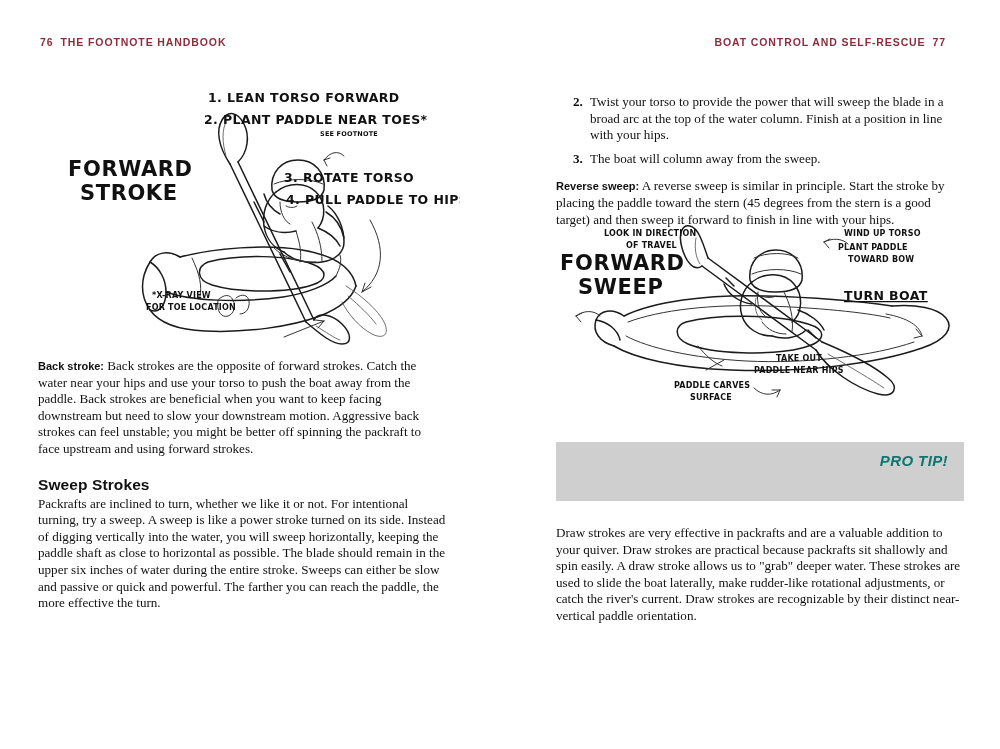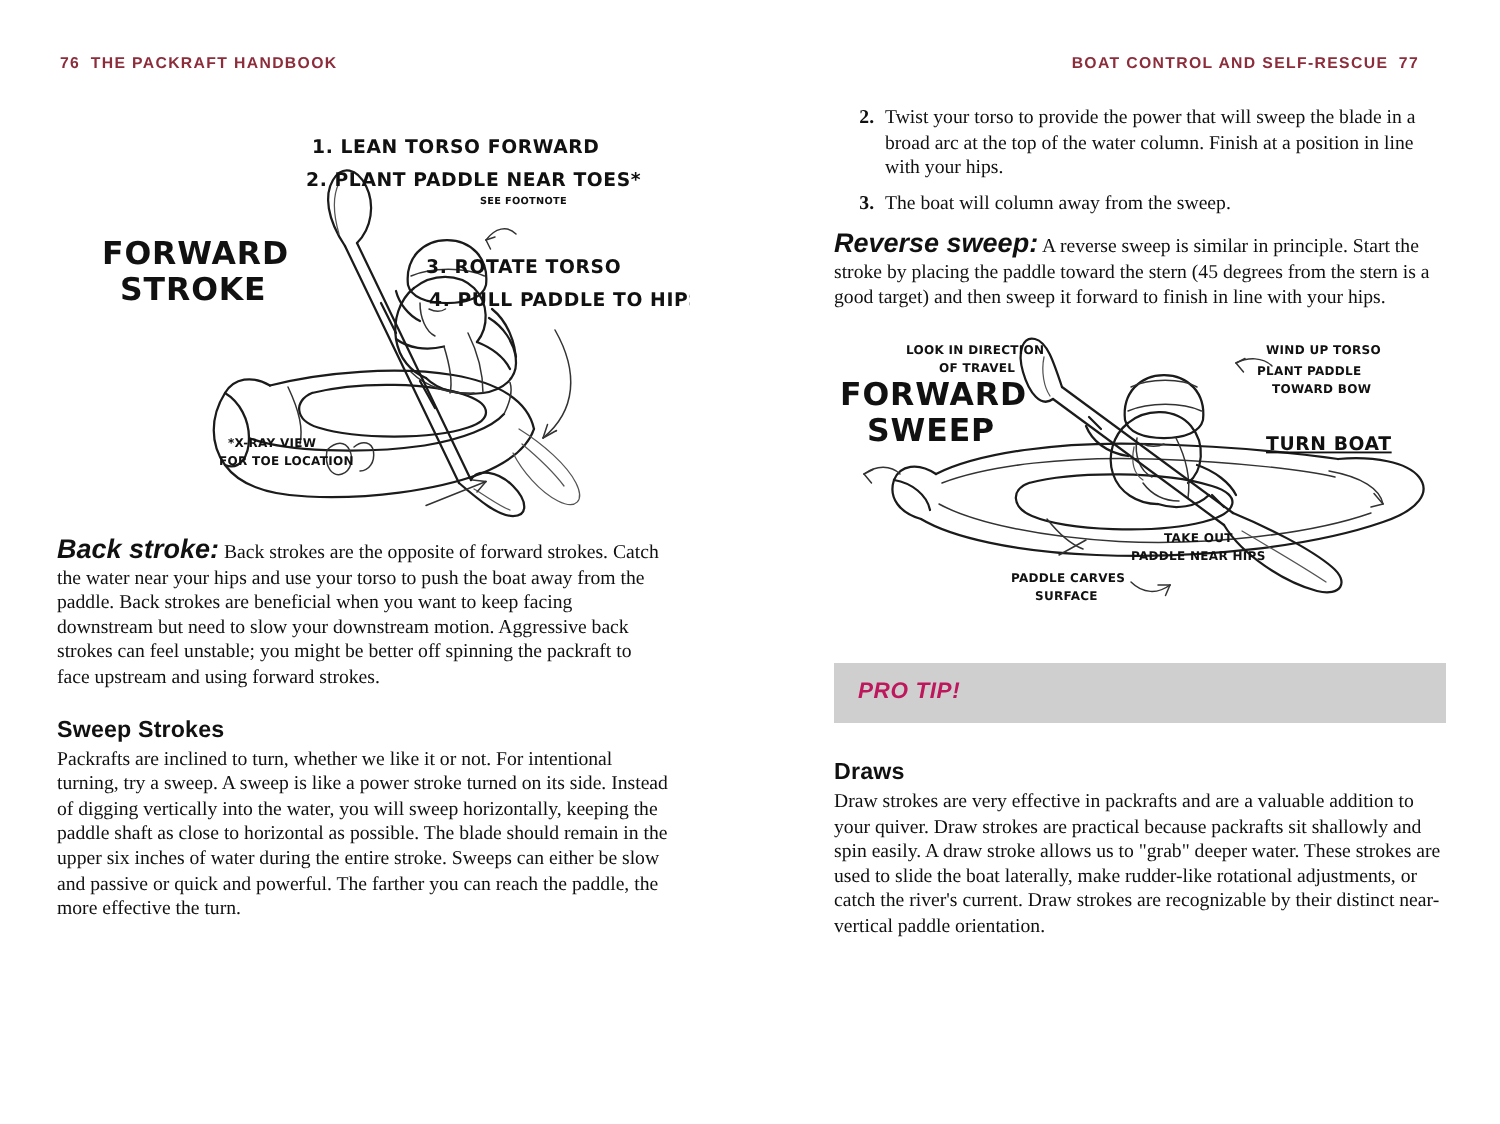--- a/index.html
+++ b/index.html
@@ -27,43 +27,43 @@
   .runhead.right .folio{margin-right:0;margin-left:7px;}
 
   
   .col{
     position:absolute;top:72px;width:408px;
   }
   .col.left{left:38px;}
   .col.right{left:556px;}
 
   p{margin:0 0 0 0;font-size:13.1px;line-height:16.6px;text-align:left;}
-  .lead{font-family:"Liberation Sans",sans-serif;font-weight:bold;font-size:18px;font-style:italic;}
+  .lead{font-family:"Liberation Sans",sans-serif;font-weight:bold;font-size:11px;}
   h2{
     font-family:"Liberation Sans",sans-serif;
     font-weight:bold;font-size:15.5px;
     margin:0 0 2px 0;letter-spacing:.1px;
   }
   .sec{margin-top:18px;}
   .runin{font-weight:bold;}
   ol{margin:4px 0 0 0;padding-left:30px;}
   ol li{font-size:13.1px;line-height:16.6px;margin-bottom:7px;padding-left:4px;}
   ol li::marker{font-weight:bold;}
 
   
   .protip{
     background:#cfcfcf;
     padding:10px 16px 13px 16px;
     margin-top:4px;
   }
   .protip .title{
     font-family:"Liberation Sans",sans-serif;
     font-weight:bold;font-style:italic;
-    font-size:15px;text-align:left;
-    letter-spacing:.4px;margin-bottom:0;color:#be185d;
+    font-size:15px;text-align:right;
+    letter-spacing:.4px;margin-bottom:19px;color:#0f766e;
   }
   .protip .body{
     font-family:"Liberation Sans",sans-serif;
     font-size:10.6px;line-height:14.5px;color:#111;
   }
 
   
   .fig{position:absolute;}
   .fig svg{display:block;}
   .hand{
@@ -79,21 +79,21 @@
   .ln{fill:none;stroke:#1b1b1b;stroke-width:1.5;stroke-linecap:round;stroke-linejoin:round;}
   .ln-t{fill:none;stroke:#333;stroke-width:1;stroke-linecap:round;stroke-linejoin:round;}
   .ln-f{fill:none;stroke:#555;stroke-width:.85;stroke-linecap:round;stroke-linejoin:round;}
 </style>
 </head>
 <body>
 
 <div class="page">
 
   <div class="runhead left">
-    <span class="folio">76</span><span>THE PACKRAFT HANDBOOK</span>
+    <span class="folio">76</span><span>THE FOOTNOTE HANDBOOK</span>
   </div>
   <div class="runhead right">
     <span>BOAT CONTROL AND SELF-RESCUE</span><span class="folio">77</span>
   </div>
 
   <div class="fig" style="left:40px;top:72px;">
     <svg width="420" height="285" viewBox="0 0 420 285" xmlns="http://www.w3.org/2000/svg">
 
       <path class="ln" d="M140 185 C128 178 116 180 110 190 C100 206 100 224 110 238 C120 252 140 258 165 259 C205 261 250 255 280 244 C300 236 312 226 316 214"></path>
       <path class="ln" d="M140 185 C175 176 225 172 262 178 C292 183 312 195 316 214"></path>
@@ -246,32 +246,31 @@
   <div class="col left" style="top:358px;">
     <p><span class="lead">Back stroke:</span><span> Back strokes are the opposite of forward strokes. Catch the water near your hips and use your torso to push the boat away from the paddle. Back strokes are beneficial when you want to keep facing downstream but need to slow your downstream motion. Aggressive back strokes can feel unstable; you might be better off spinning the packraft to face upstream and using forward strokes.</span></p>
 
     <div class="sec">
       <h2>Sweep Strokes</h2>
       <p>Packrafts are inclined to turn, whether we like it or not. For intentional turning, try a sweep. A sweep is like a power stroke turned on its side. Instead of digging vertically into the water, you will sweep horizontally, keeping the paddle shaft as close to horizontal as possible. The blade should remain in the upper six inches of water during the entire stroke. Sweeps can either be slow and passive or quick and powerful. The farther you can reach the paddle, the more effective the turn.</p>
     </div>
 
   </div>
 
-  <div class="col right" style="top:66px;">
+  <div class="col right" style="top:90px;">
     <ol start="2">
       <li>Twist your torso to provide the power that will sweep the blade in a broad arc at the top of the water column. Finish at a position in line with your hips.</li>
       <li>The boat will column away from the sweep.</li>
     </ol>
     <p style="margin-top:11px;"><span class="lead">Reverse sweep:</span><span> A reverse sweep is similar in principle. Start the stroke by placing the paddle toward the stern (45 degrees from the stern is a good target) and then sweep it forward to finish in line with your hips.</span></p>
   </div>
 
   <div class="col right" style="top:438px;">
     <div class="protip">
       <div class="title">PRO TIP!</div>
     </div>
 
     <div class="sec" style="margin-top:24px;">
-      <h2>Draws</h2>
       <p>Draw strokes are very effective in packrafts and are a valuable addition to your quiver. Draw strokes are practical because packrafts sit shallowly and spin easily. A draw stroke allows us to "grab" deeper water. These strokes are used to slide the boat laterally, make rudder-like rotational adjustments, or catch the river's current. Draw strokes are recognizable by their distinct near-vertical paddle orientation.</p>
     </div>
   </div>
 
 </div>
 
 </body></html>

